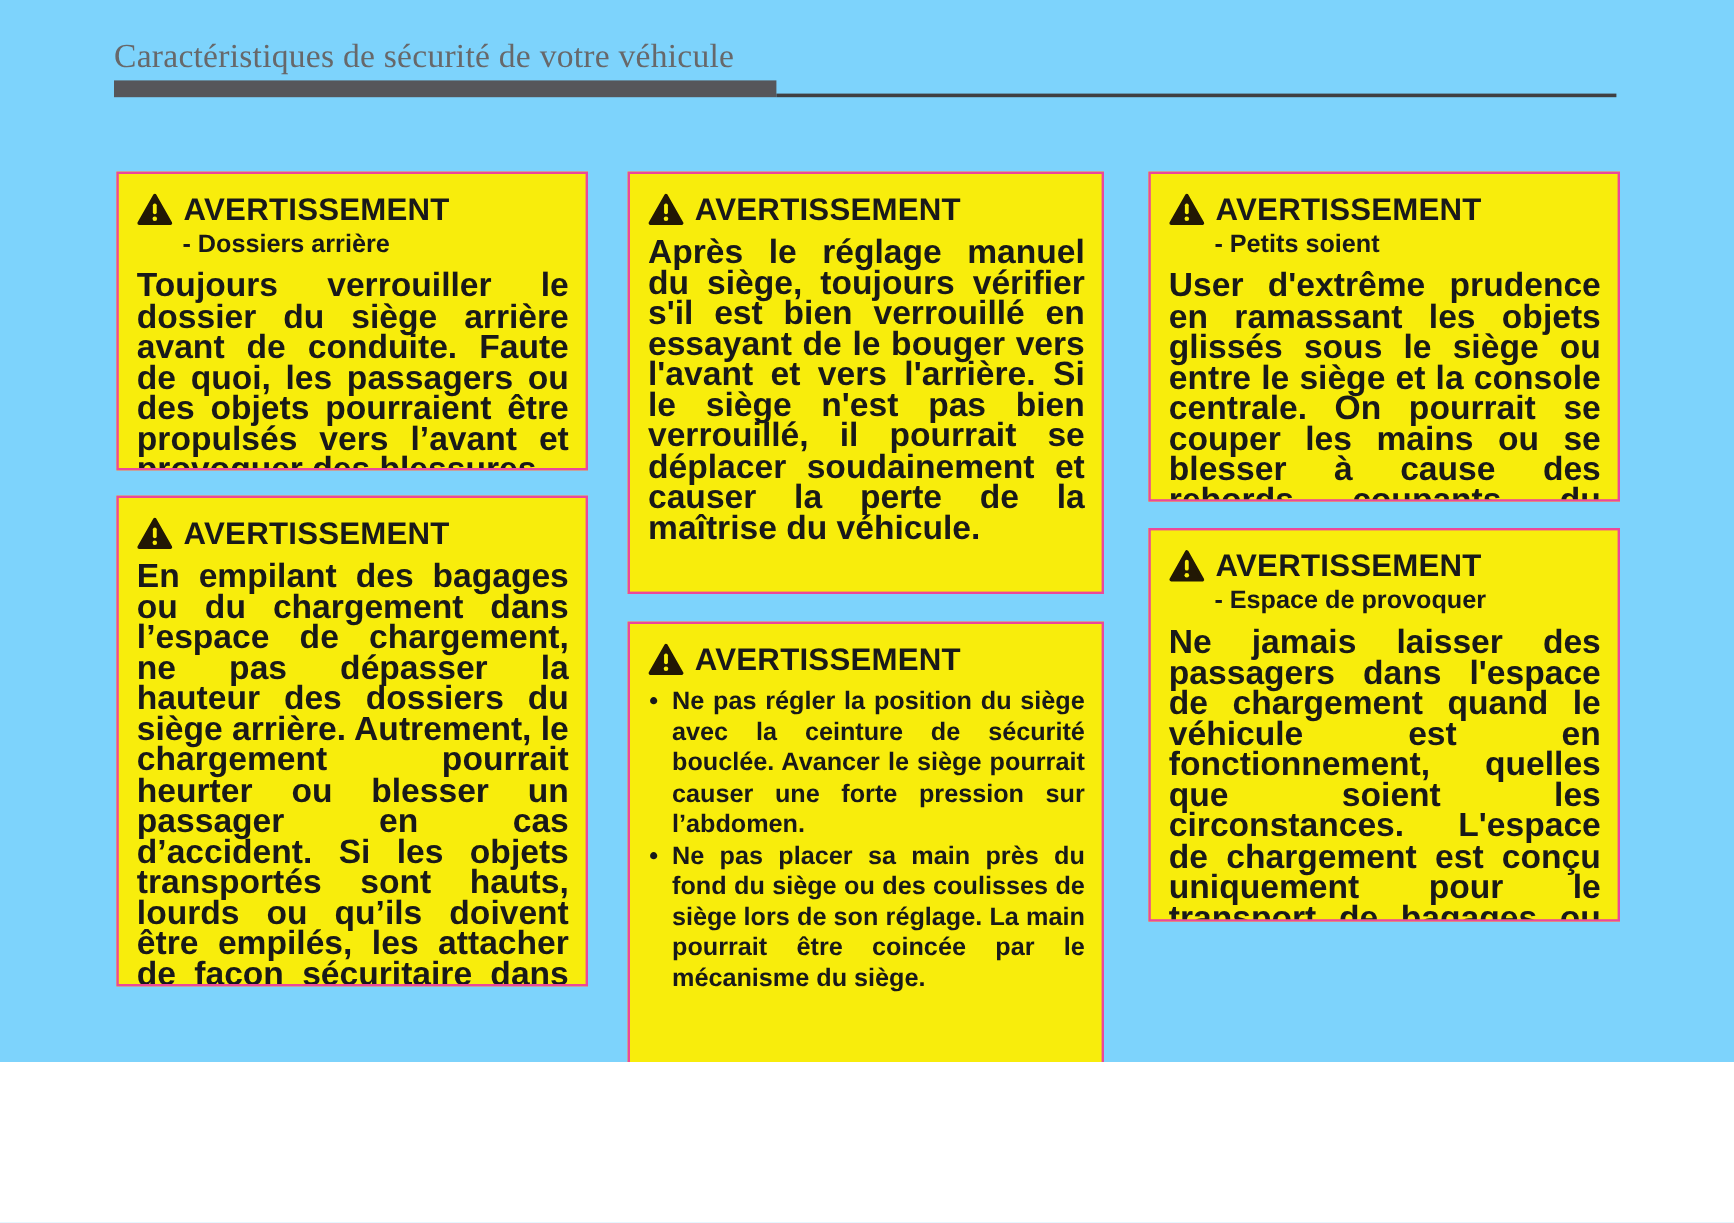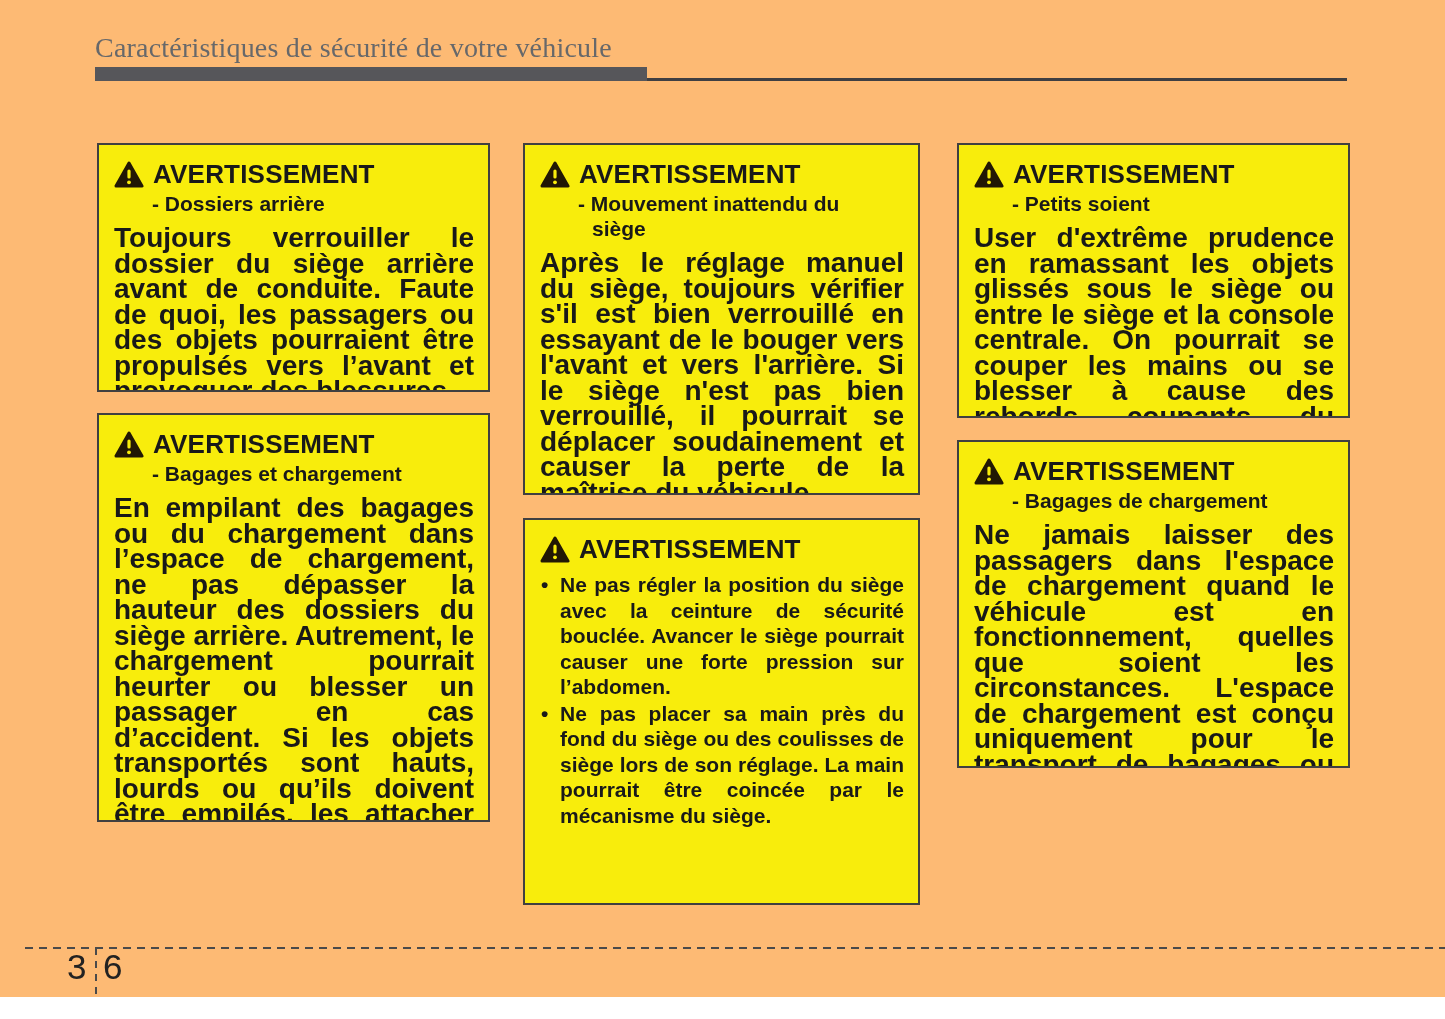--- a/index.html
+++ b/index.html
@@ -1,38 +1,38 @@
 <!DOCTYPE html>
 <html lang="fr"><head>
 <meta charset="utf-8">
 <style>
   html,body{margin:0;padding:0;background:#ffffff;}
   .page{
     position:relative;
-    width:1445px;height:997px;
-    background:#fdba74;
+    width:1445px;height:885px;
+    background:#7dd3fc;
     font-family:"Liberation Sans",sans-serif;
     overflow:hidden;
   }
 
   
   .hdr-title{
     position:absolute;left:95px;top:32px;
     font-family:"Liberation Serif",serif;
     font-size:28px;font-weight:400;
     color:#67686a;letter-spacing:.2px;white-space:nowrap;
   }
   .hdr-bar{position:absolute;left:95px;top:67px;width:552px;height:14px;background:#56565a;}
   .hdr-line{position:absolute;left:647px;top:78px;width:700px;height:3px;background:#3f3f42;}
 
   
   .wbox{
     position:absolute;
     background:#f8ed0c;
-    border:2px solid #404040;
+    border:2px solid #ec4899;
     box-sizing:border-box;
     color:#191919;
     overflow:hidden;
   }
   .w-titlerow{
     display:flex;align-items:center;gap:9px;
     padding:15px 14px 0 15px;
   }
   .w-icon{flex:0 0 auto;display:block;}
   .w-title{
@@ -103,34 +103,32 @@
 
   <div class="wbox" style="left:97px;top:413px;width:393px;height:409px;">
     <div class="w-titlerow">
       <svg class="w-icon" width="30" height="27" viewBox="0 0 30 27" aria-hidden="true">
         <path d="M15 2 L28 25 H2 Z" fill="#221804" stroke="#221804" stroke-width="3" stroke-linejoin="round"></path>
         <rect x="13.4" y="8.5" width="3.2" height="9" rx="1.6" fill="#f8ed0c"></rect>
         <circle cx="15" cy="21.3" r="1.9" fill="#f8ed0c"></circle>
       </svg>
       <h2 class="w-title">AVERTISSEMENT</h2>
     </div>
-    <div class="w-sub">- Bagages et chargement</div>
     <div class="w-body">En empilant des bagages ou du chargement dans l’espace de chargement, ne pas dépasser la hauteur des dossiers du siège arrière. Autrement, le chargement pourrait heurter ou blesser un passager en cas d’accident. Si les objets transportés sont hauts, lourds ou qu’ils doivent être empilés, les attacher de façon sécuritaire dans l’espace de chargement.</div>
   </div>
 
   <div class="wbox" style="left:523px;top:143px;width:397px;height:352px;">
     <div class="w-titlerow">
       <svg class="w-icon" width="30" height="27" viewBox="0 0 30 27" aria-hidden="true">
         <path d="M15 2 L28 25 H2 Z" fill="#221804" stroke="#221804" stroke-width="3" stroke-linejoin="round"></path>
         <rect x="13.4" y="8.5" width="3.2" height="9" rx="1.6" fill="#f8ed0c"></rect>
         <circle cx="15" cy="21.3" r="1.9" fill="#f8ed0c"></circle>
       </svg>
       <h2 class="w-title">AVERTISSEMENT</h2>
     </div>
-    <div class="w-sub">- Mouvement inattendu du siège</div>
     <div class="w-body">Après le réglage manuel du siège, toujours vérifier s'il est bien verrouillé en essayant de le bouger vers l'avant et vers l'arrière. Si le siège n'est pas bien verrouillé, il pourrait se déplacer soudainement et causer la perte de la maîtrise du véhicule.</div>
   </div>
 
   <div class="wbox" style="left:523px;top:518px;width:397px;height:387px;">
     <div class="w-titlerow">
       <svg class="w-icon" width="30" height="27" viewBox="0 0 30 27" aria-hidden="true">
         <path d="M15 2 L28 25 H2 Z" fill="#221804" stroke="#221804" stroke-width="3" stroke-linejoin="round"></path>
         <rect x="13.4" y="8.5" width="3.2" height="9" rx="1.6" fill="#f8ed0c"></rect>
         <circle cx="15" cy="21.3" r="1.9" fill="#f8ed0c"></circle>
       </svg>
@@ -163,21 +161,21 @@
 
   <div class="wbox" style="left:957px;top:440px;width:393px;height:328px;">
     <div class="w-titlerow">
       <svg class="w-icon" width="30" height="27" viewBox="0 0 30 27" aria-hidden="true">
         <path d="M15 2 L28 25 H2 Z" fill="#221804" stroke="#221804" stroke-width="3" stroke-linejoin="round"></path>
         <rect x="13.4" y="8.5" width="3.2" height="9" rx="1.6" fill="#f8ed0c"></rect>
         <circle cx="15" cy="21.3" r="1.9" fill="#f8ed0c"></circle>
       </svg>
       <h2 class="w-title">AVERTISSEMENT</h2>
     </div>
-    <div class="w-sub">- Bagages de chargement</div>
+    <div class="w-sub">- Espace de provoquer</div>
     <div class="w-body">Ne jamais laisser des passagers dans l'espace de chargement quand le véhicule est en fonctionnement, quelles que soient les circonstances. L'espace de chargement est conçu uniquement pour le transport de bagages ou de chargement.</div>
   </div>
 
   <div class="foot-dash-h"></div>
   <div class="foot-dash-v"></div>
   <div class="foot-num ch">3</div>
   <div class="foot-num pg">6</div>
 
 </div>
 

